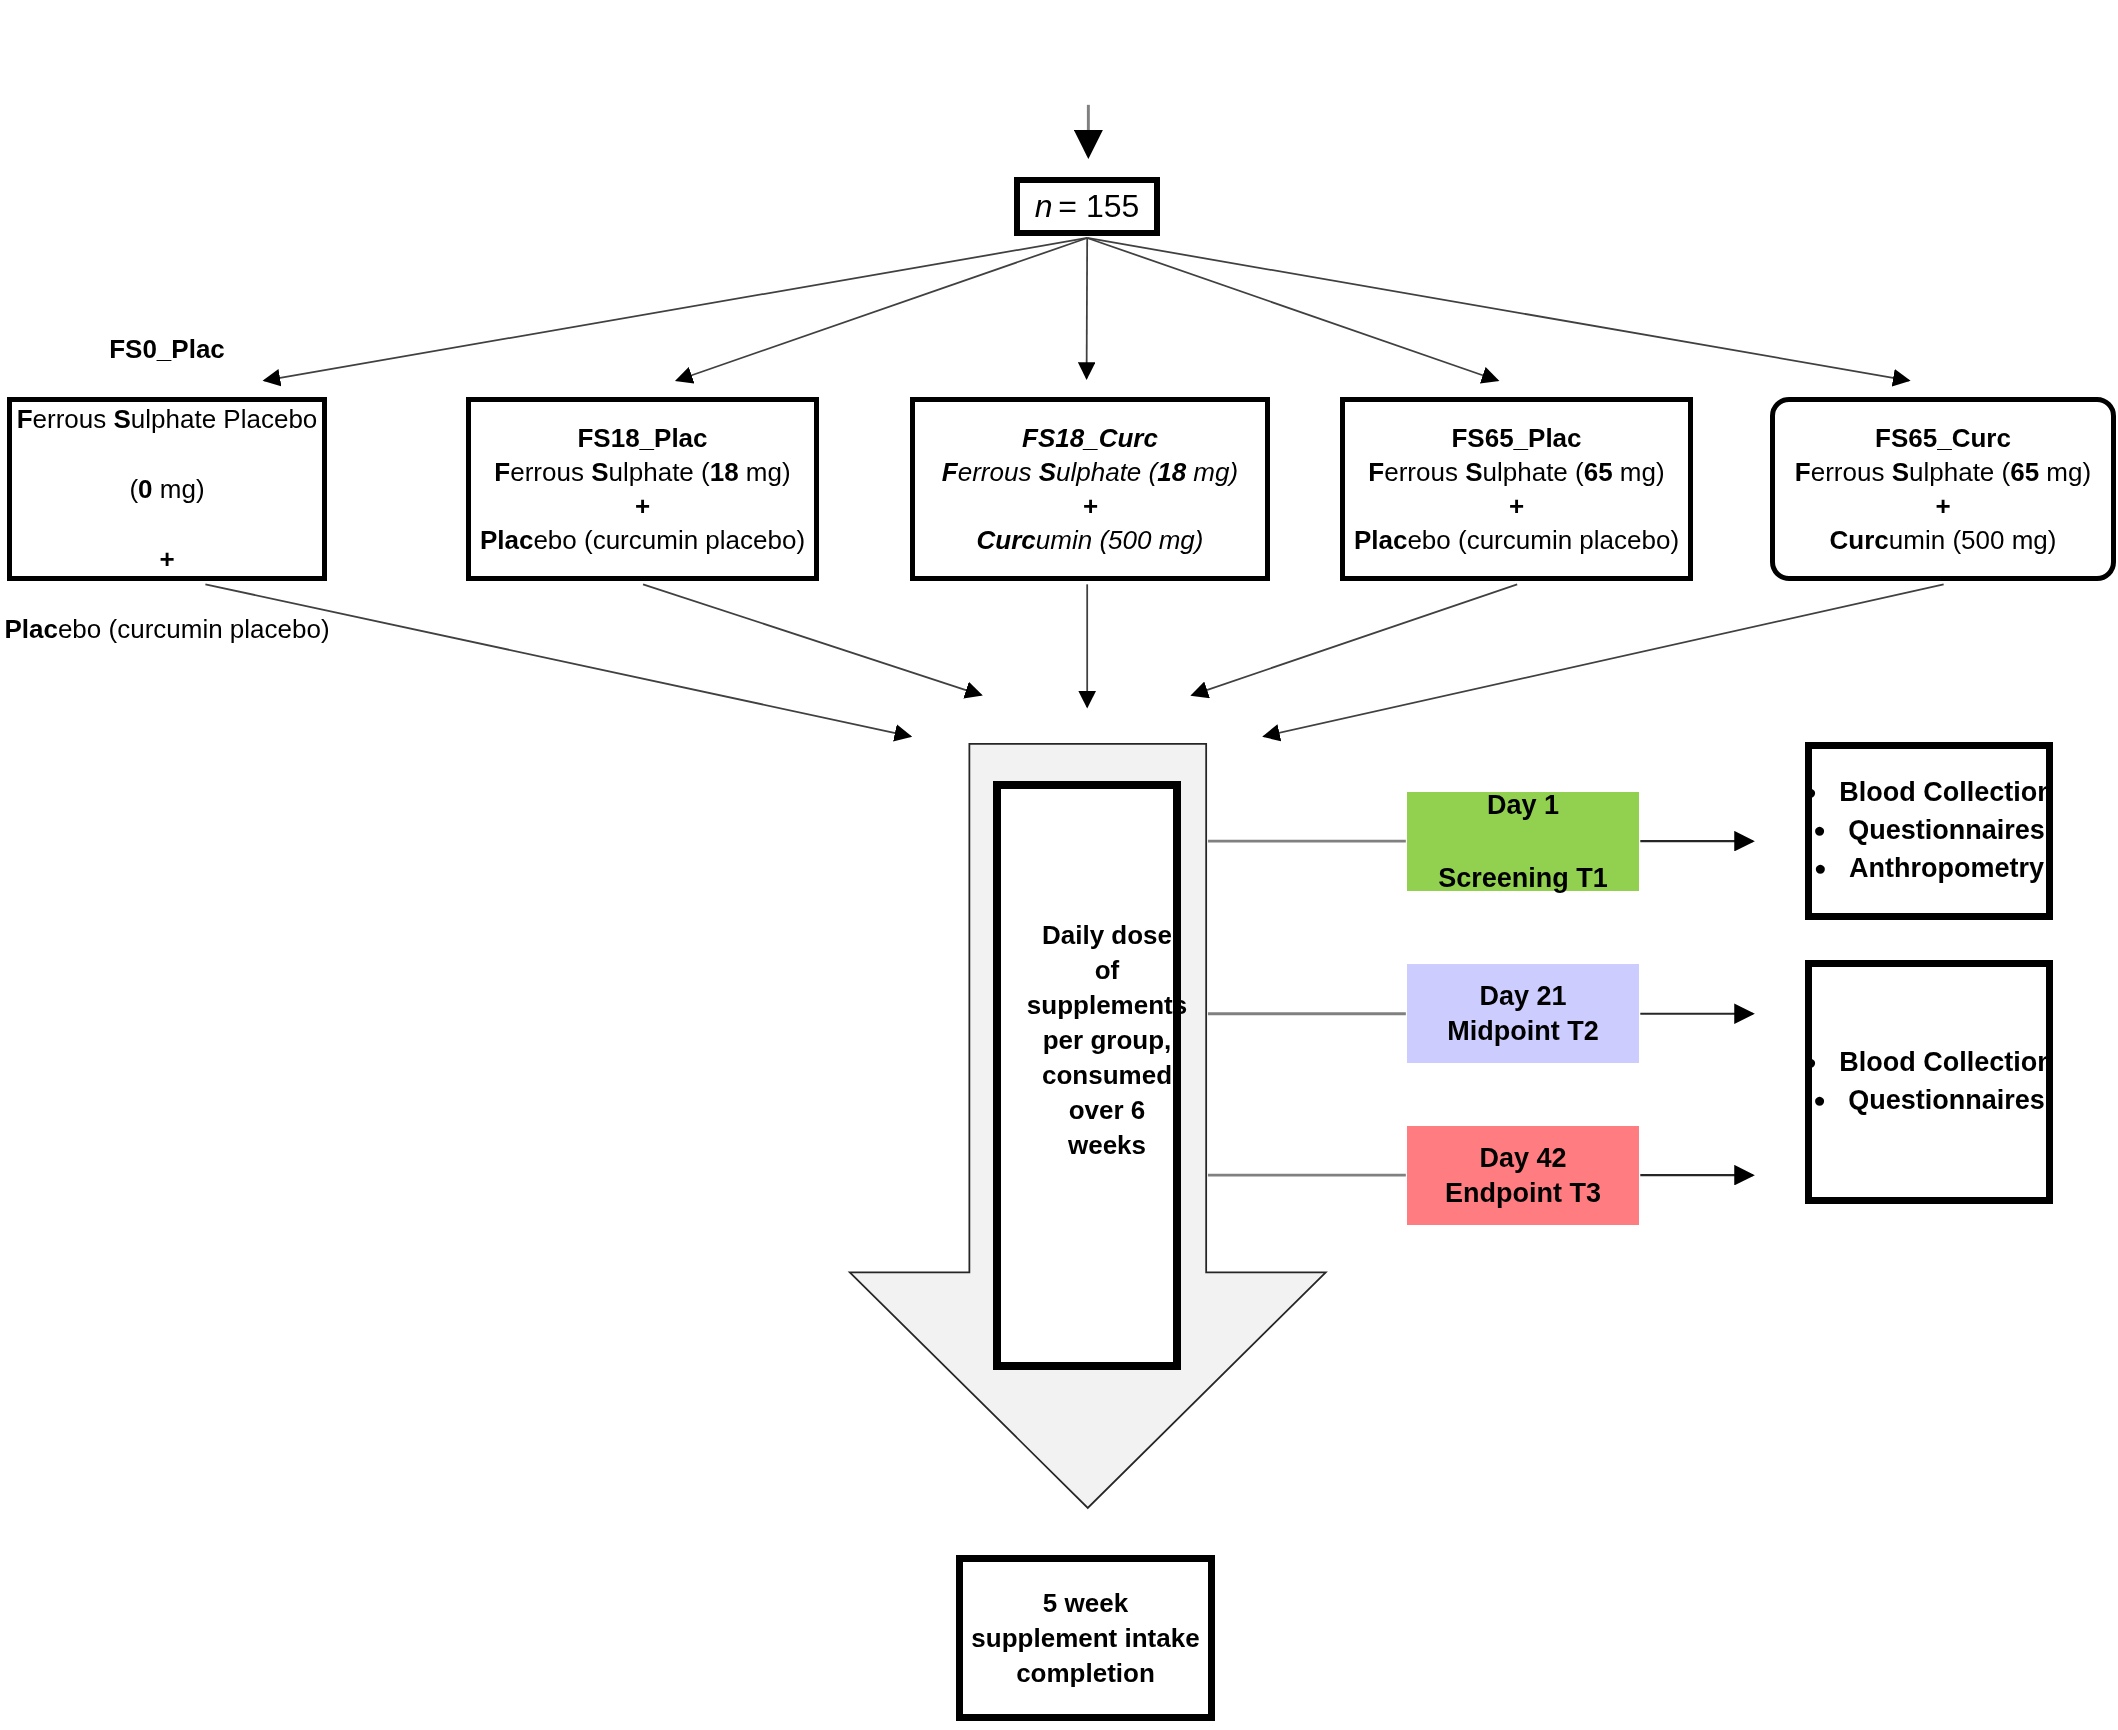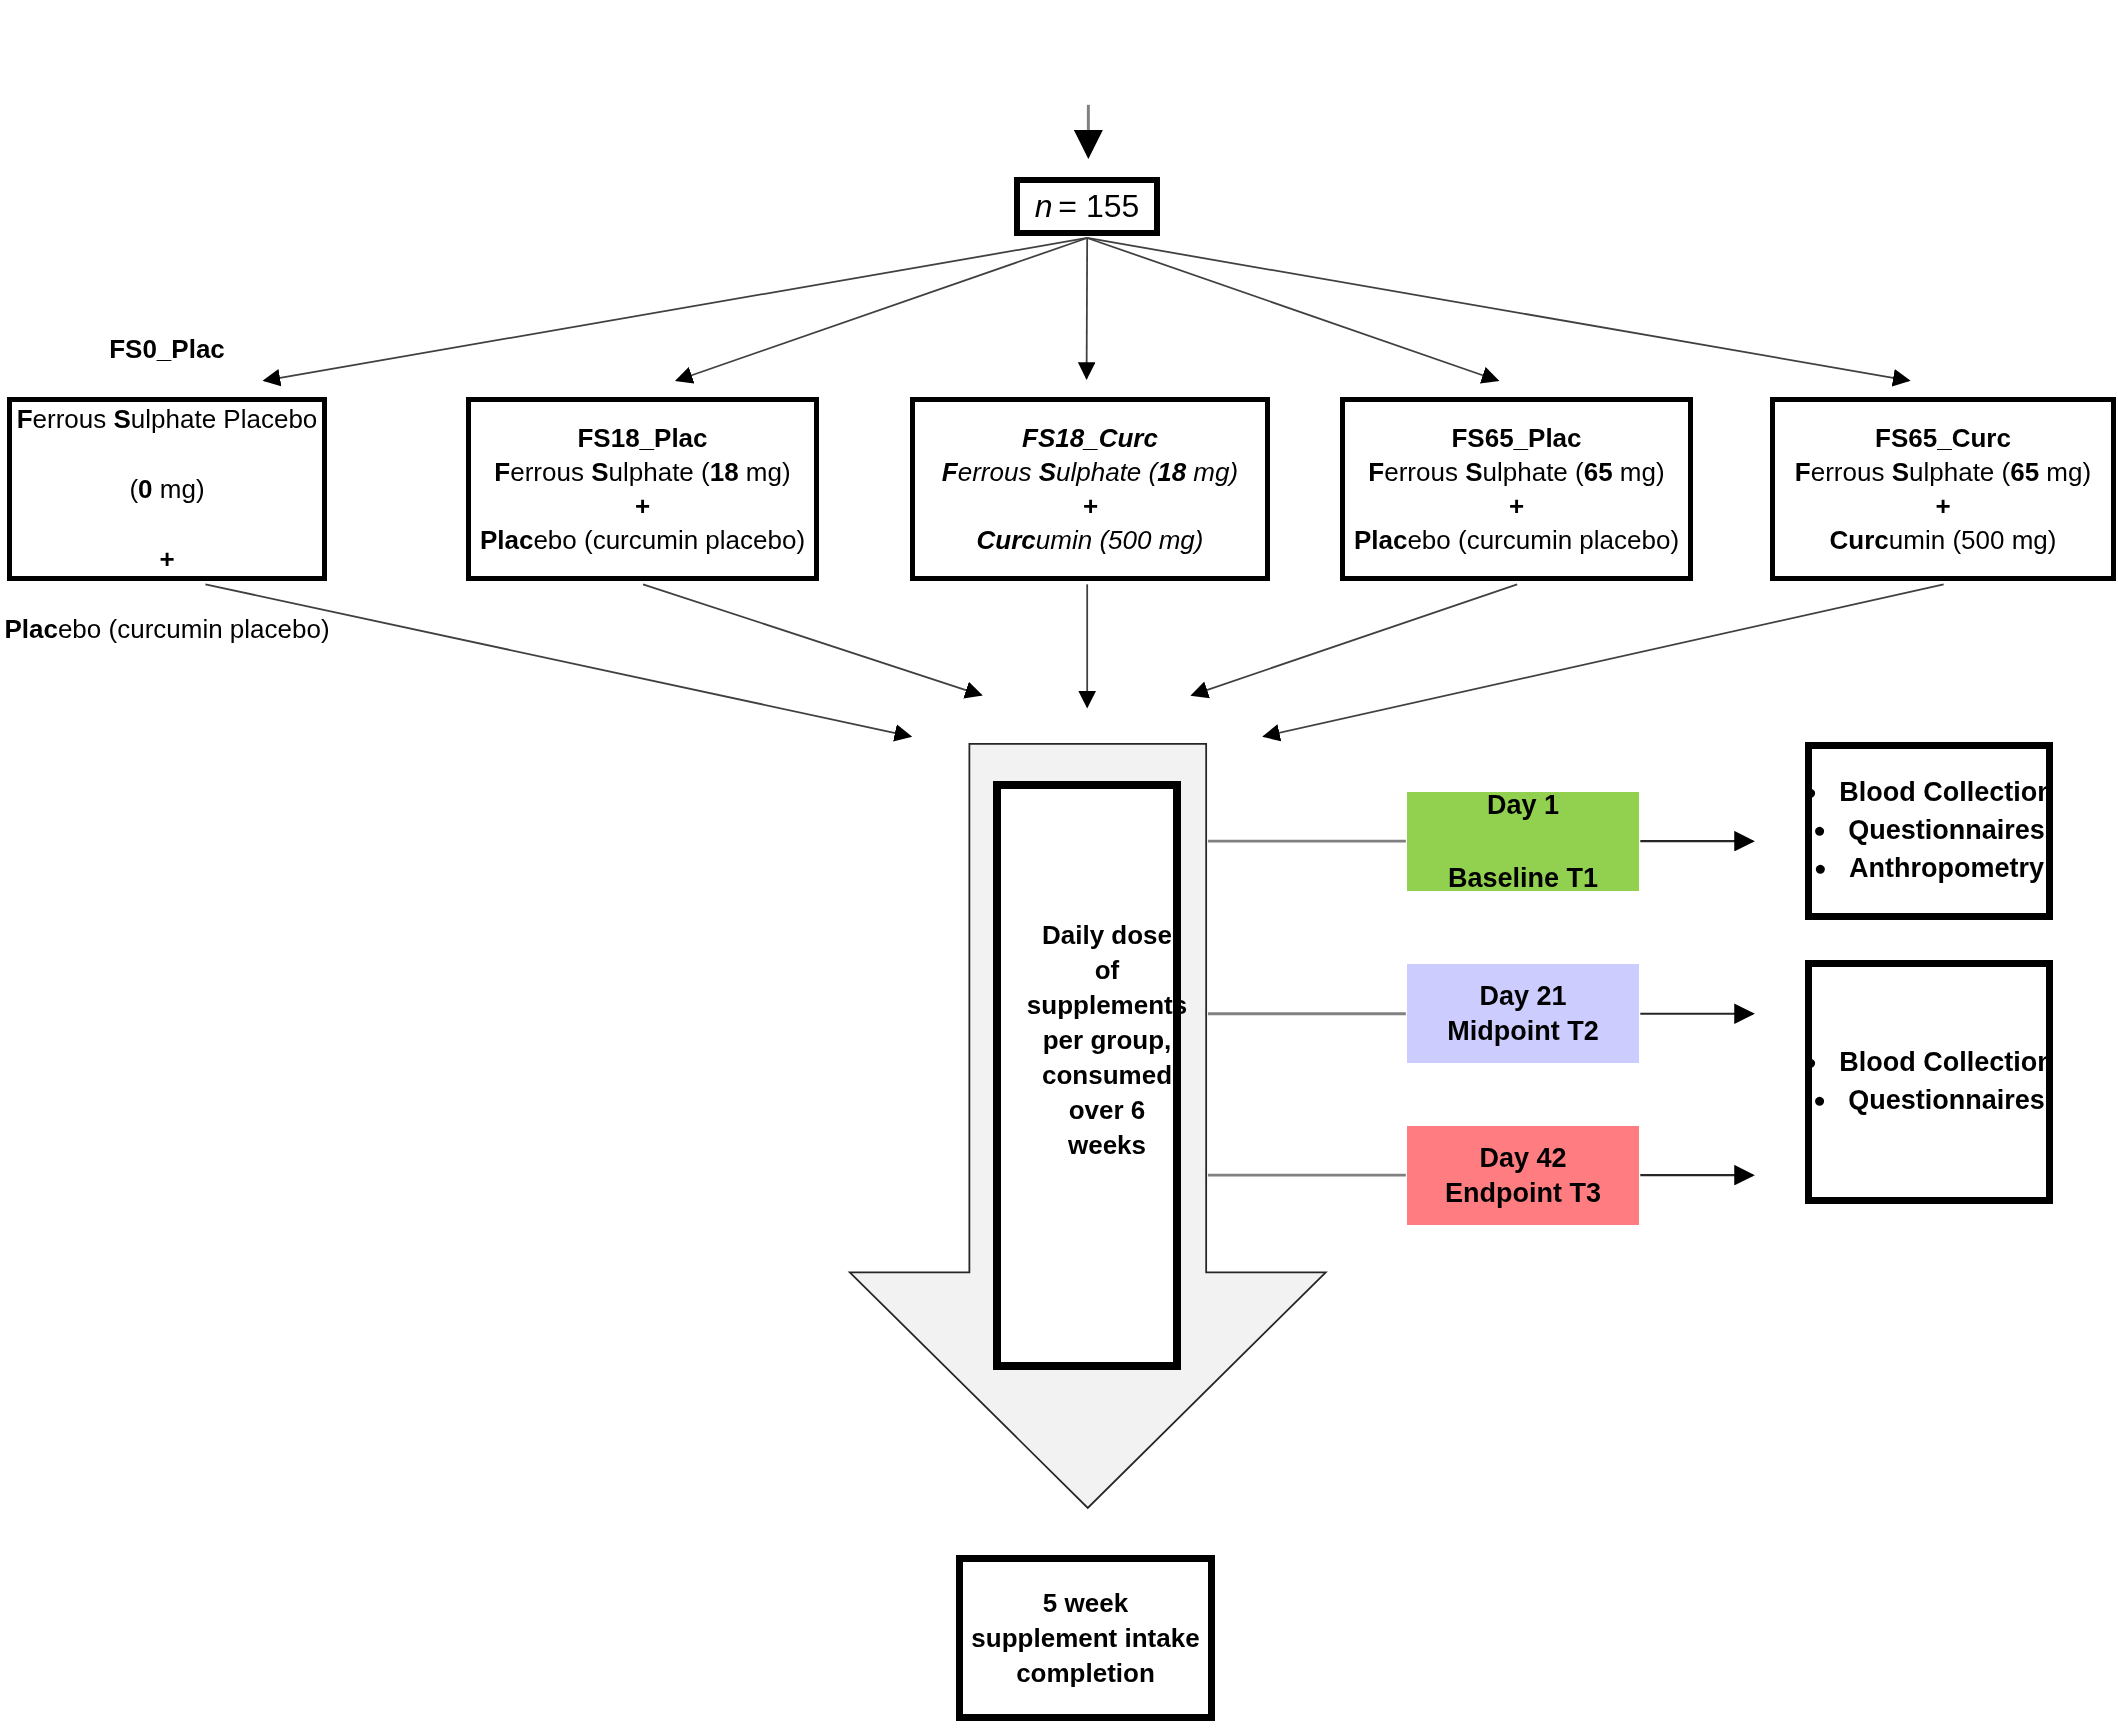--- a/index.html
+++ b/index.html
@@ -104,41 +104,41 @@
         <div class="gline"><b>F</b>errous <b>S</b>ulphate (<b>18</b> mg)</div>
         <div class="gline"><b>+</b></div>
         <div class="gline"><b>Curc</b>umin (500 mg)</div>
       </div>
       <div class="box gbox" style="left: 1340px; width: 353px;">
         <div class="gline gtitle">FS65_Plac</div>
         <div class="gline"><b>F</b>errous <b>S</b>ulphate (<b>65</b> mg)</div>
         <div class="gline"><b>+</b></div>
         <div class="gline"><b>Plac</b>ebo  (curcumin placebo)</div>
       </div>
-      <div class="box gbox" style="left: 1770px; width: 346px;">
+      <div class="box gbox" style="left: 1770px; width: 346px; border-radius: 19px;">
         <div class="gline gtitle">FS65_Curc</div>
         <div class="gline"><b>F</b>errous <b>S</b>ulphate (<b>65</b> mg)</div>
         <div class="gline"><b>+</b></div>
         <div class="gline"><b>Curc</b>umin (500 mg)</div>
       </div>
     </div>
 
   <div class="box" id="process-box">
     <span>Daily dose of
 supplements
 per group,
 consumed
 over 6
 weeks</span>
   </div>
 
   <div id="timepoints">
       <div class="box tpbox" style="top: 792px; background: rgb(146, 208, 80); gap: 38px;">
         <div>Day 1</div>
-        <div>Baseline T1</div>
+        <div>Screening T1</div>
       </div>
       <div class="box tpbox" style="top: 964px; background: rgb(204, 204, 255);">
         <div>Day 21</div>
         <div>Midpoint T2</div>
       </div>
       <div class="box tpbox" style="top: 1126px; background: rgb(255, 124, 128); align-items: center;">
         <div>Day 42</div>
         <div>Endpoint T3</div>
       </div>
     </div>

